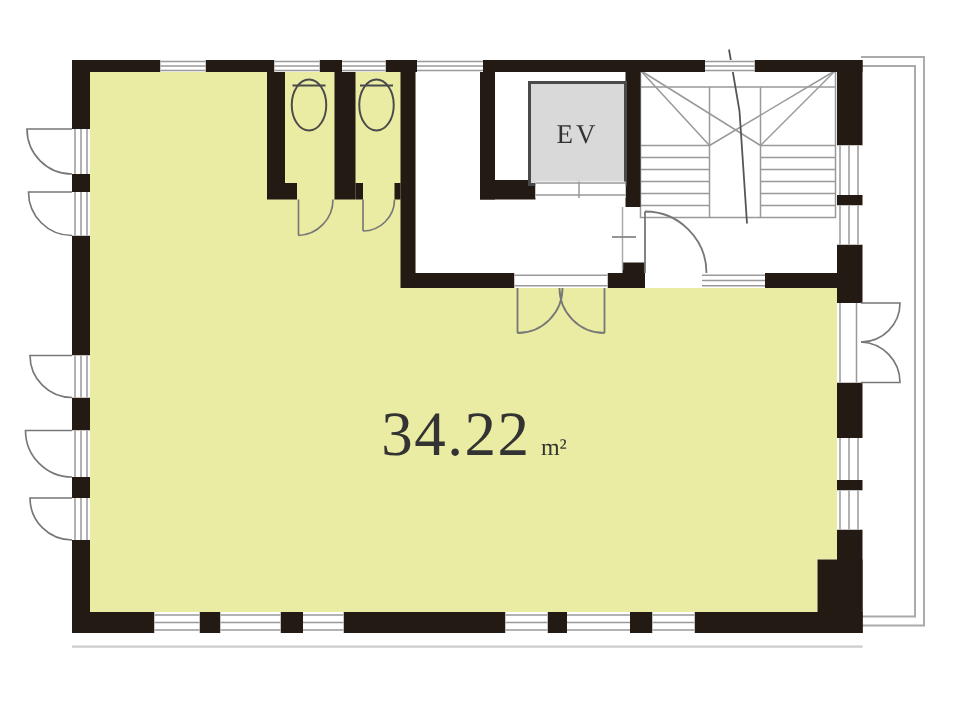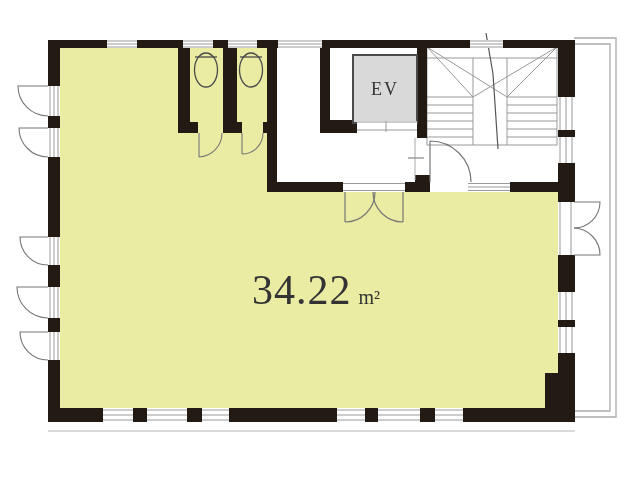--- a/index.html
+++ b/index.html
@@ -20,21 +20,21 @@
   }
   .plan-svg{position:absolute;left:0;top:0;}
   .area-label{
     position:absolute;left:226px;top:269px;width:180px;
     display:flex;align-items:baseline;justify-content:center;
     color:var(--color-text);
     font-family:"Liberation Serif","DejaVu Serif",serif;
     line-height:1;white-space:nowrap;
   }
   .area-label .value{font-size:42px;letter-spacing:1px;}
-  .area-label .unit{font-size:20px;margin-left:7px;}
+  .area-label .unit{font-size:16px;margin-left:7px;}
   .ev-label{
     position:absolute;left:353px;top:55px;width:64px;height:68px;
     display:flex;align-items:center;justify-content:center;
     color:var(--color-text);
     font-family:"Liberation Serif","DejaVu Serif",serif;
     font-size:18px;letter-spacing:2px;line-height:1;
   }
 </style>
 </head>
 <body>

